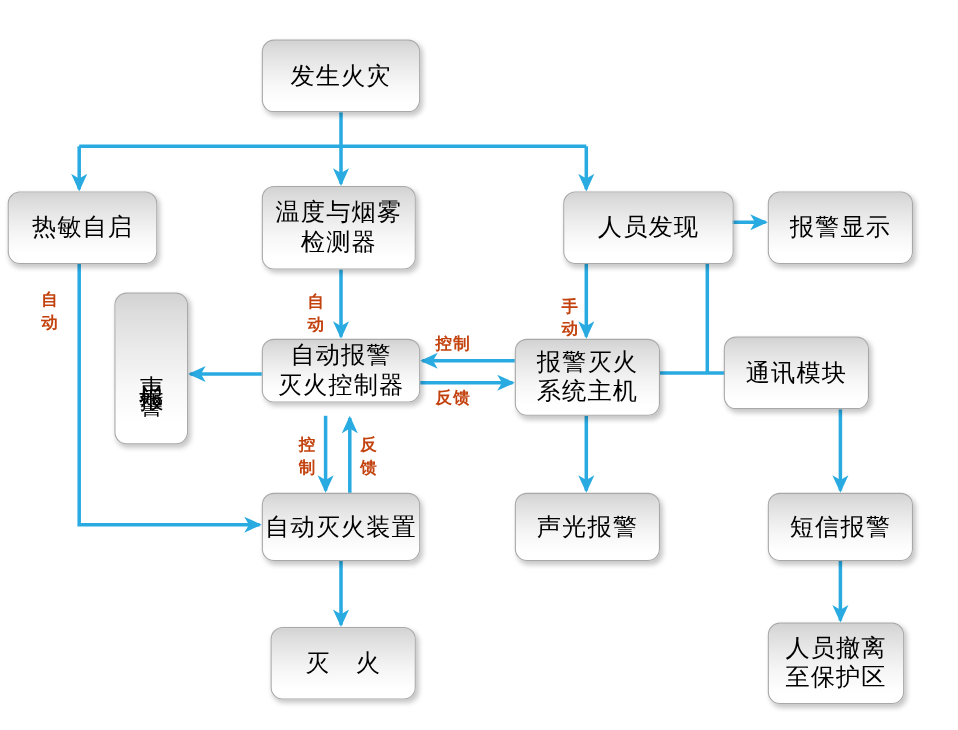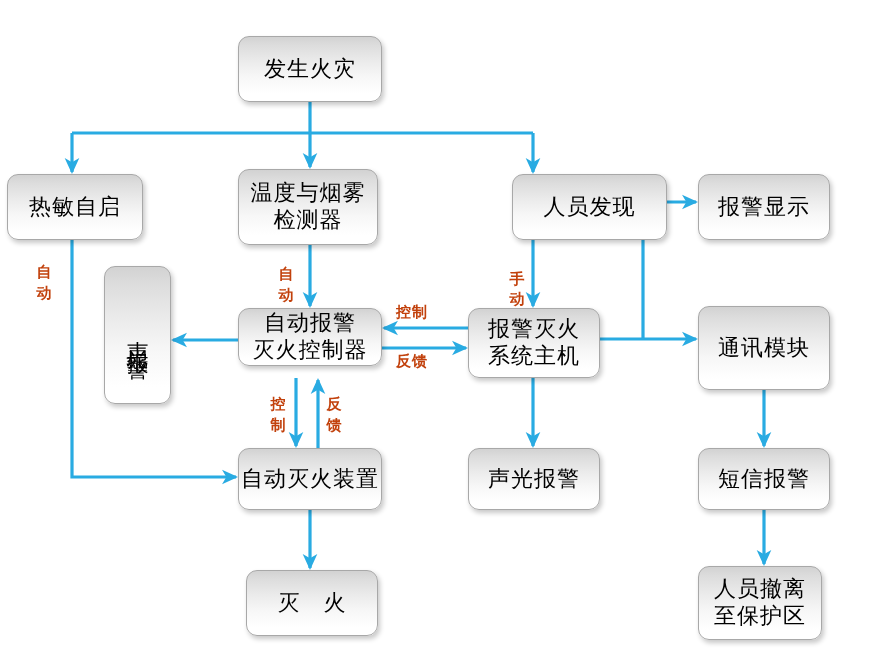--- a/index.html
+++ b/index.html
@@ -134,21 +134,21 @@
   <div class="node" style="left:698px; top:174px; width:132px; height:66px;">报警显示</div>
 
   <div class="node vertical" style="left:104px; top:266px; width:67px; height:138px;">声光报警</div>
 
   <div class="node two-line" style="left:238px; top:308px; width:144px; height:58px; white-space:pre-line;">自动报警
 灭火控制器</div>
 
   <div class="node two-line" style="left:468px; top:308px; width:132px; height:70px; white-space:pre-line;">报警灭火
 系统主机</div>
 
-  <div class="node" style="left:698px; top:306px; width:132px; height:84px;">通讯模块</div>
+  <div class="node" style="left:658px; top:306px; width:132px; height:66px;">通讯模块</div>
 
   <div class="node" style="left:238px; top:448px; width:144px; height:62px;">自动灭火装置</div>
 
   <div class="node" style="left:468px; top:448px; width:132px; height:62px;">声光报警</div>
 
   <div class="node" style="left:698px; top:448px; width:132px; height:62px;">短信报警</div>
 
   <div class="node" style="left:246px; top:570px; width:132px; height:66px;">灭　火</div>
 
   <div class="node two-line" style="left:698px; top:566px; width:124px; height:74px; white-space:pre-line;">人员撤离

